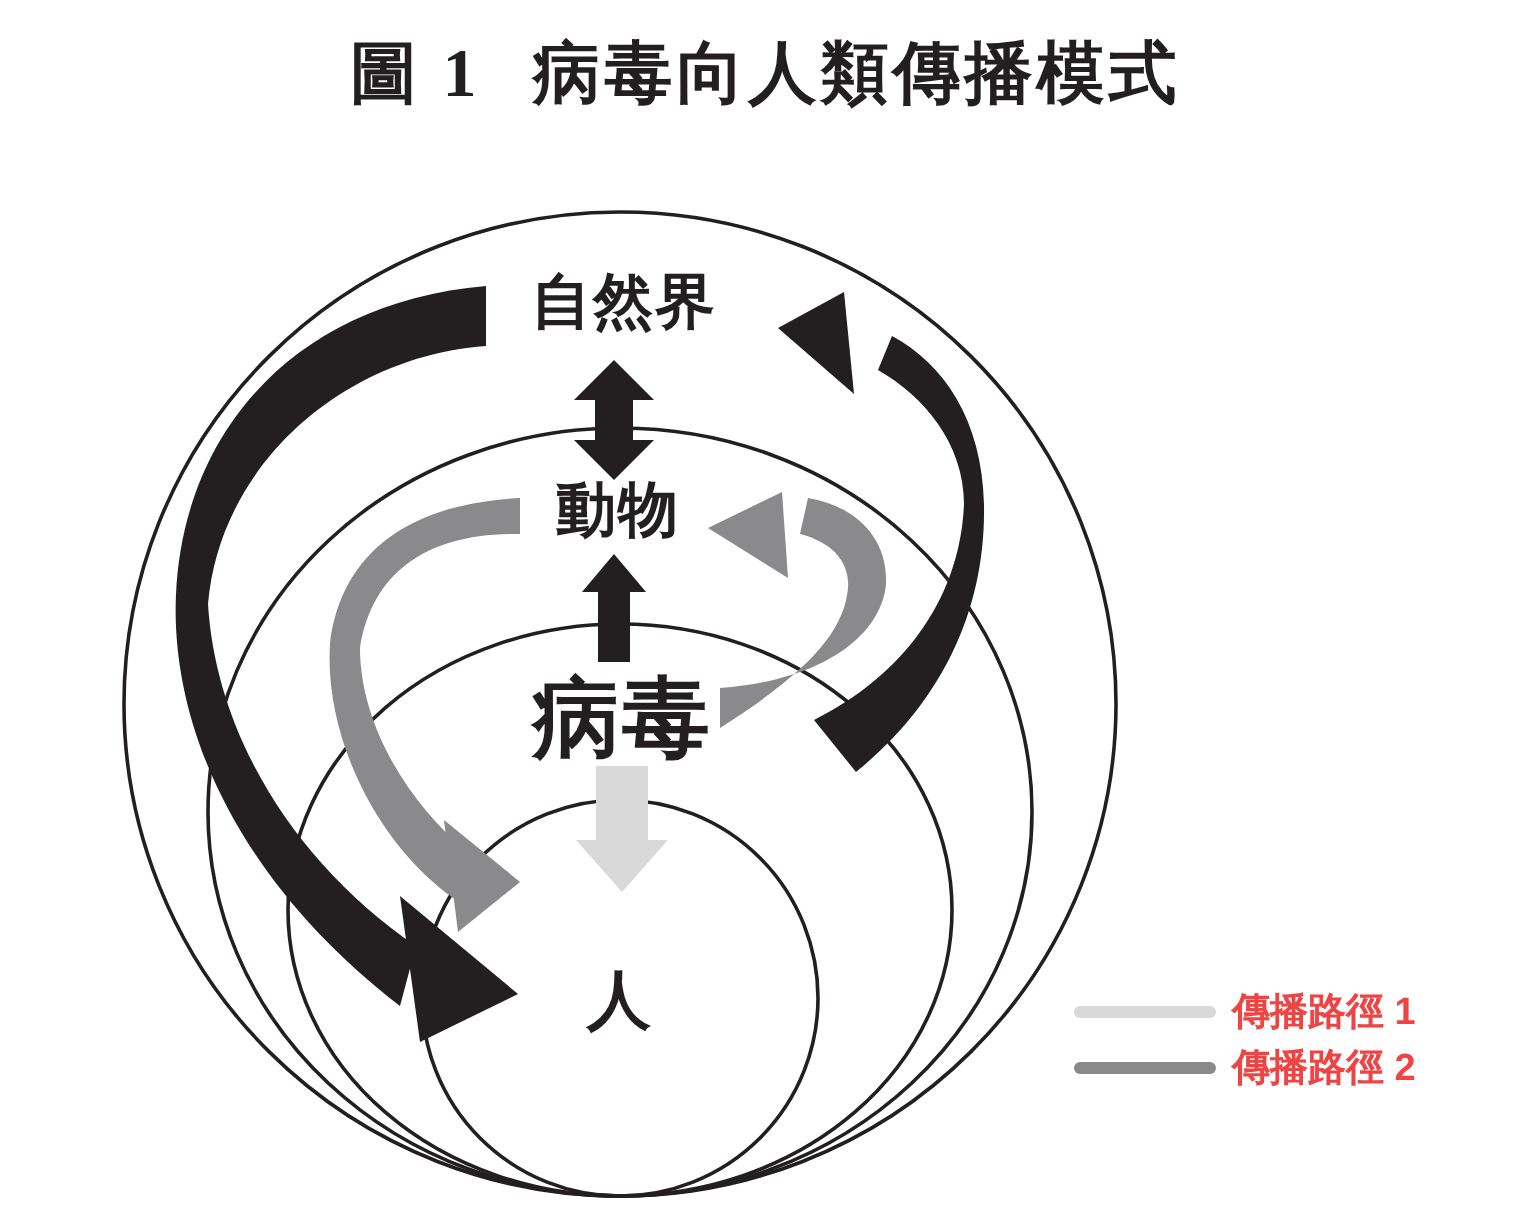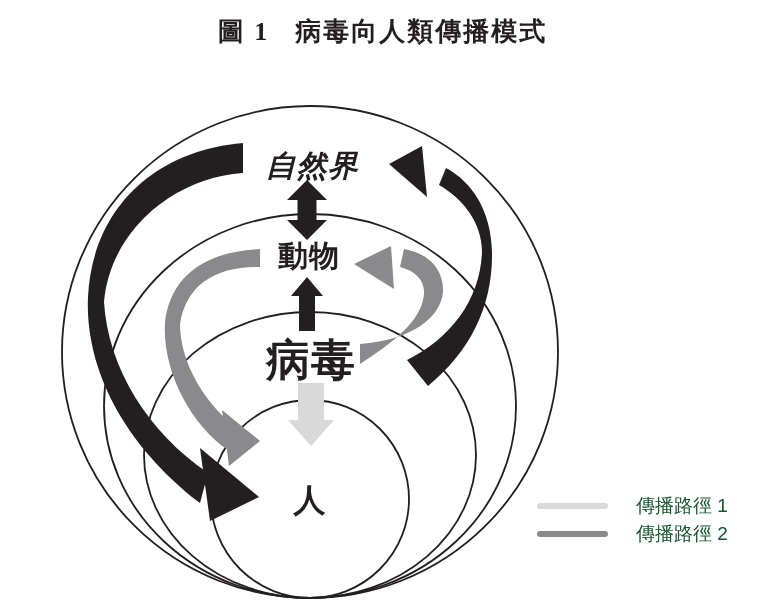--- a/index.html
+++ b/index.html
@@ -9,62 +9,62 @@
     background:#fff;
     overflow:hidden;
     font-family:"Liberation Sans", sans-serif;
     color:#231f20;
   }
   .title{
     position:absolute;
     left:0;top:14px;width:765px;
     text-align:center;
     font-family:"Liberation Serif", serif;
-    font-size:26px;
+    font-size:34px;
     font-weight:600;
     letter-spacing:2px;
     color:#231f20;
     white-space:nowrap;
   }
   .title .fig-num{margin-right:26px;}
   .diagram-svg{position:absolute;left:0;top:0;}
   .node-label{
     position:absolute;
     transform:translate(-50%,-50%);
     font-family:"Liberation Sans", sans-serif;
     font-weight:700;
     color:#231f20;
     white-space:nowrap;
     line-height:1;
     letter-spacing:1px;
   }
-  .label-nature{left:312px;top:166px;font-size:30px;font-style:italic;}
+  .label-nature{left:312px;top:152px;font-size:30px;}
   .label-animal{left:309px;top:256px;font-size:30px;}
   .label-virus{left:311px;top:360px;font-size:44px;text-align:center;}
   .label-human{left:310px;top:500px;font-size:32px;}
   .legend{
     position:absolute;
     left:537px;top:492px;
   }
   .legend-row{
     display:flex;
     align-items:center;
     height:28px;
   }
   .legend-swatch{
     width:71px;height:6px;
     border-radius:3px;
     flex:0 0 auto;
   }
   .legend-label{
-    margin-left:28px;
+    margin-left:8px;
     font-size:19px;
-    font-weight:400;
+    font-weight:700;
     white-space:nowrap;
-    color:#14532d;
+    color:#ef4444;
   }
 </style>
 </head>
 <body>
 
 <div class="stage">
 
   <div class="title">
     <span class="fig-num">圖 1</span><span>病毒向人類傳播模式</span>
   </div>

